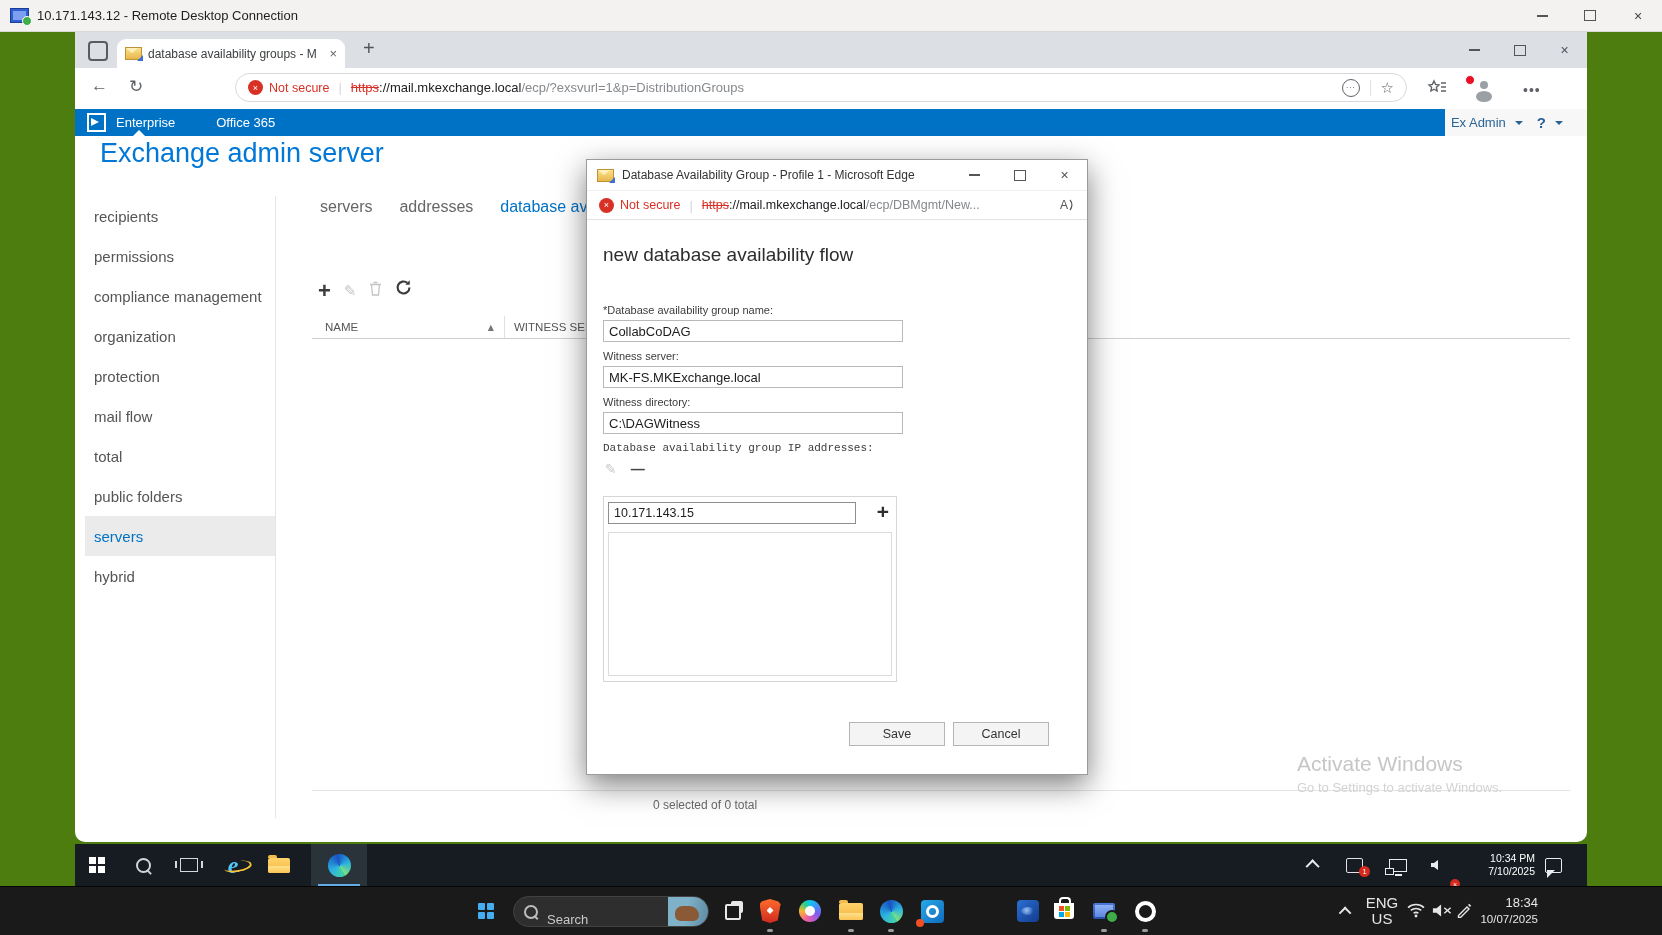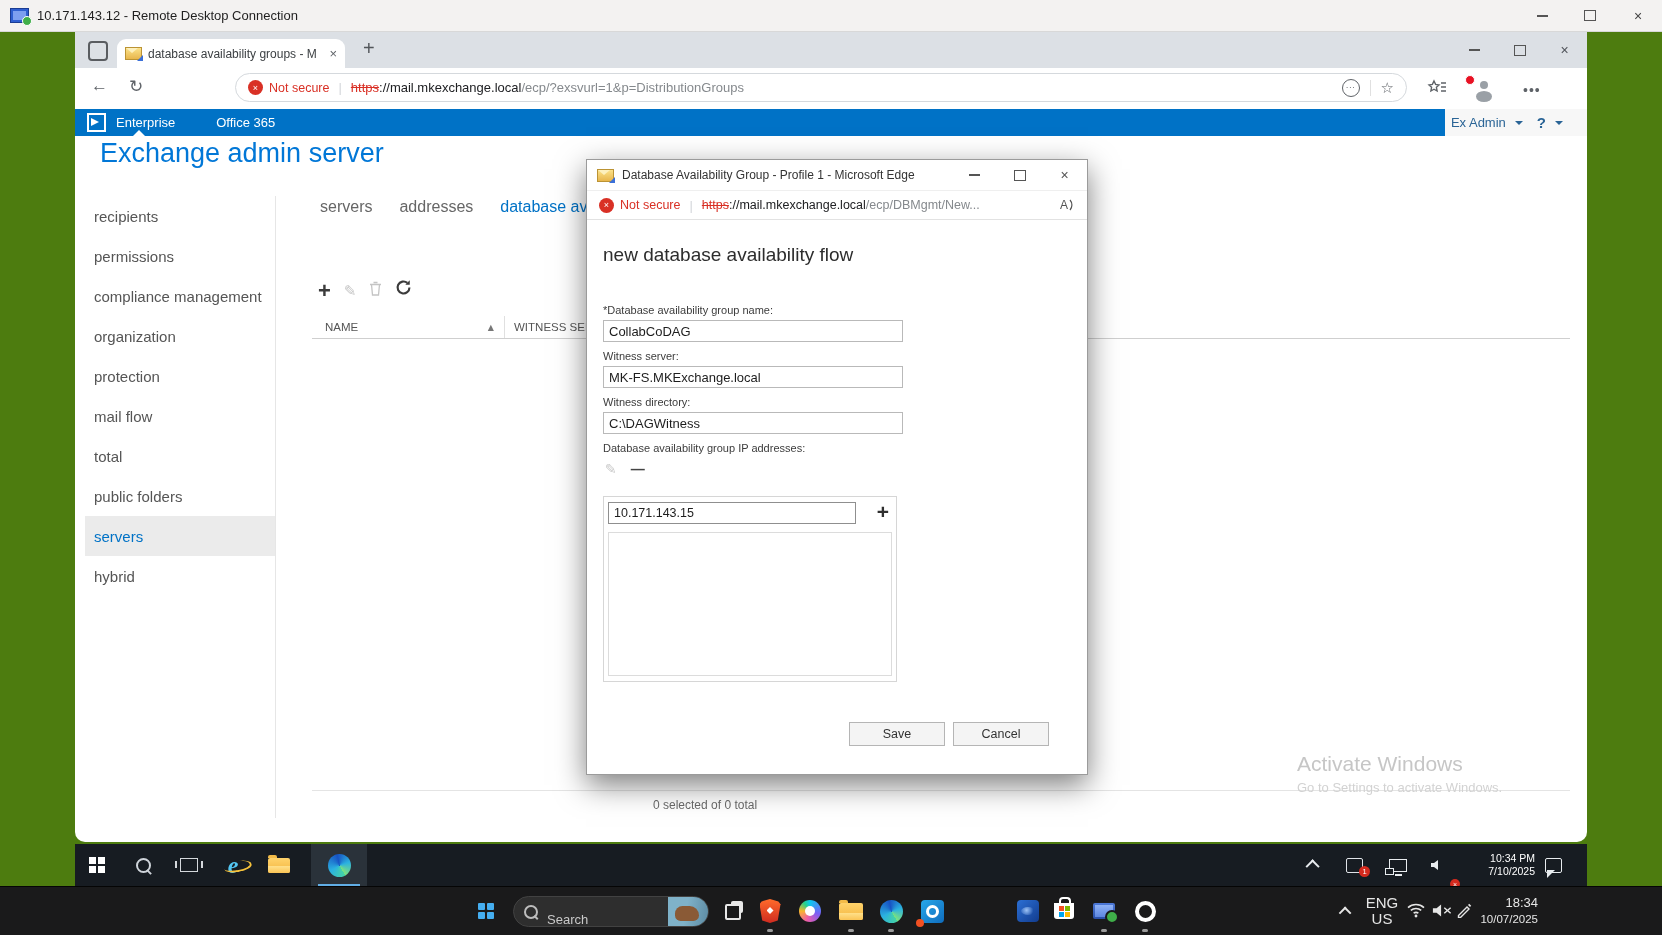--- a/index.html
+++ b/index.html
@@ -391,21 +391,21 @@
 
       <label class="dlabel" style="top:84px;">*Database availability group name:</label>
       <input class="dinput" style="top: 100px;" value="CollabCoDAG">
 
       <label class="dlabel" style="top:130px;">Witness server:</label>
       <input class="dinput" style="top: 146px;" value="MK-FS.MKExchange.local">
 
       <label class="dlabel" style="top:176px;">Witness directory:</label>
       <input class="dinput" style="top: 192px;" value="C:\DAGWitness">
 
-      <label class="dlabel" style="top:222px;">Database availability group IP addresses:</label>
+      <label class="dlabel" style="top:222px;font-family:Liberation Mono, monospace;">Database availability group IP addresses:</label>
       <div class="ip-icons">
         <span class="ip-pencil">✎</span>
         <span class="ip-minus">—</span>
       </div>
 
       <div class="ipbox">
         <input class="ipinput" value="10.171.143.15" style="">
         <span class="ipplus">+</span>
         <div class="iplist"></div>
       </div>

